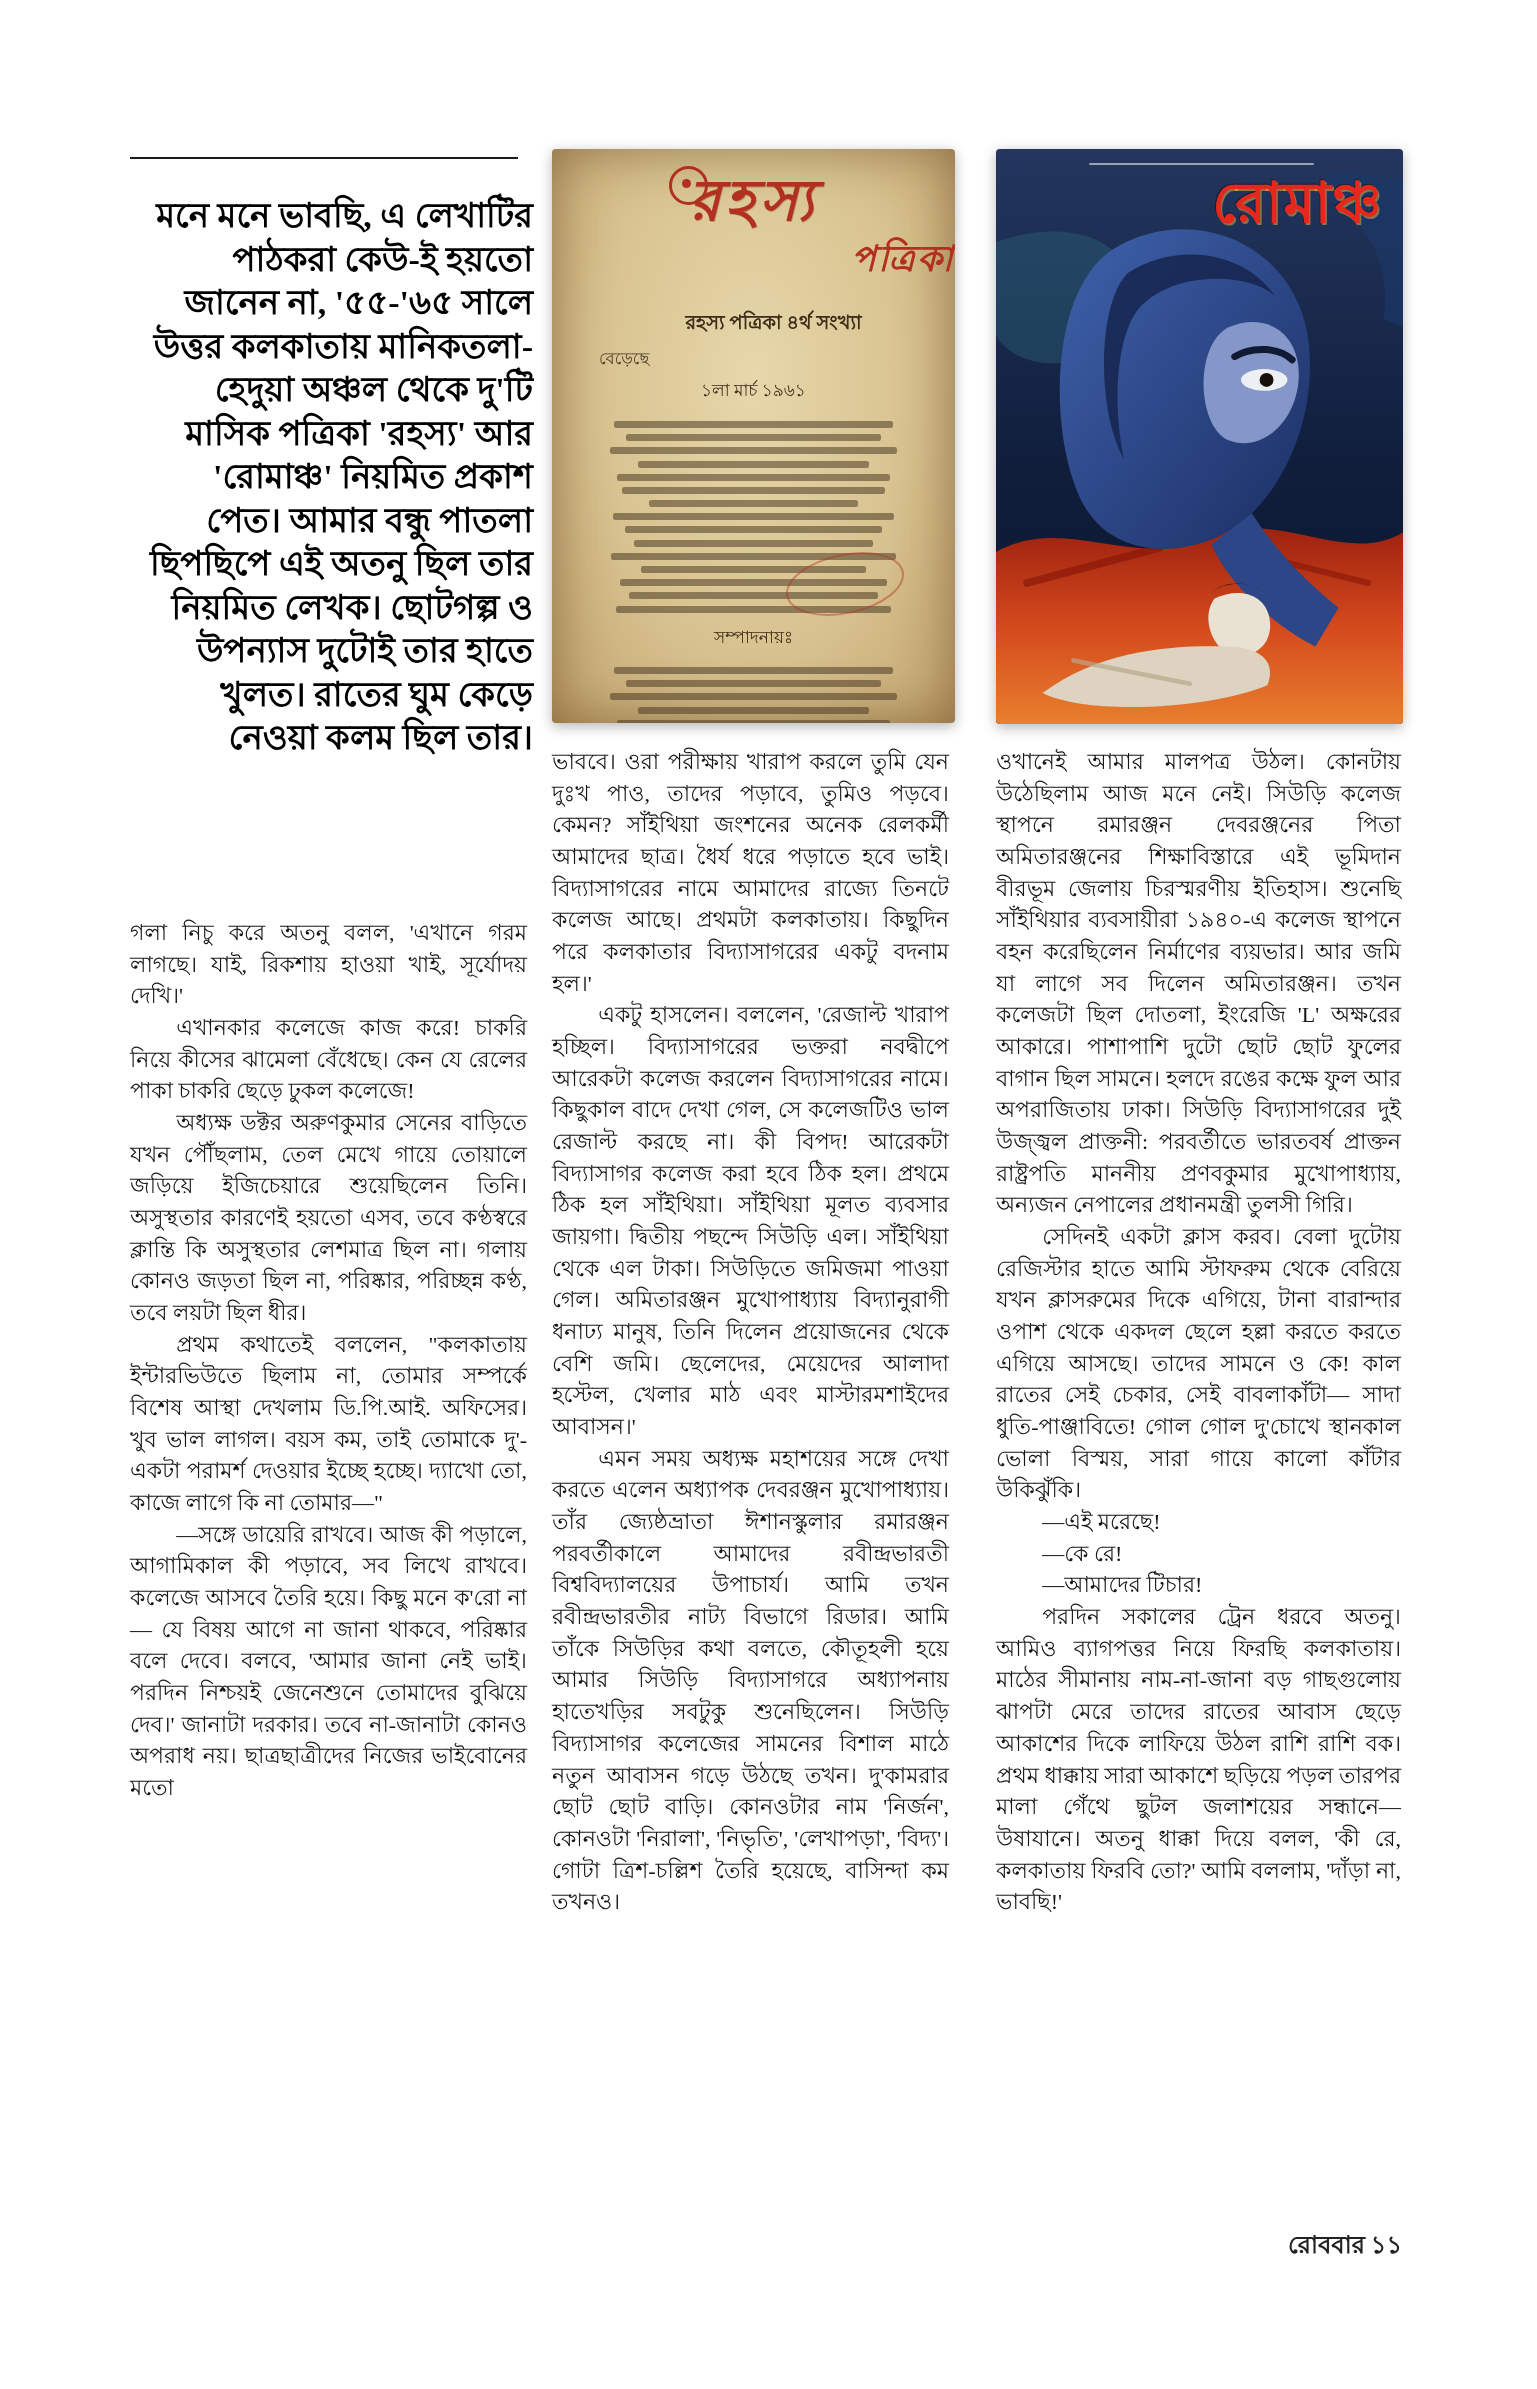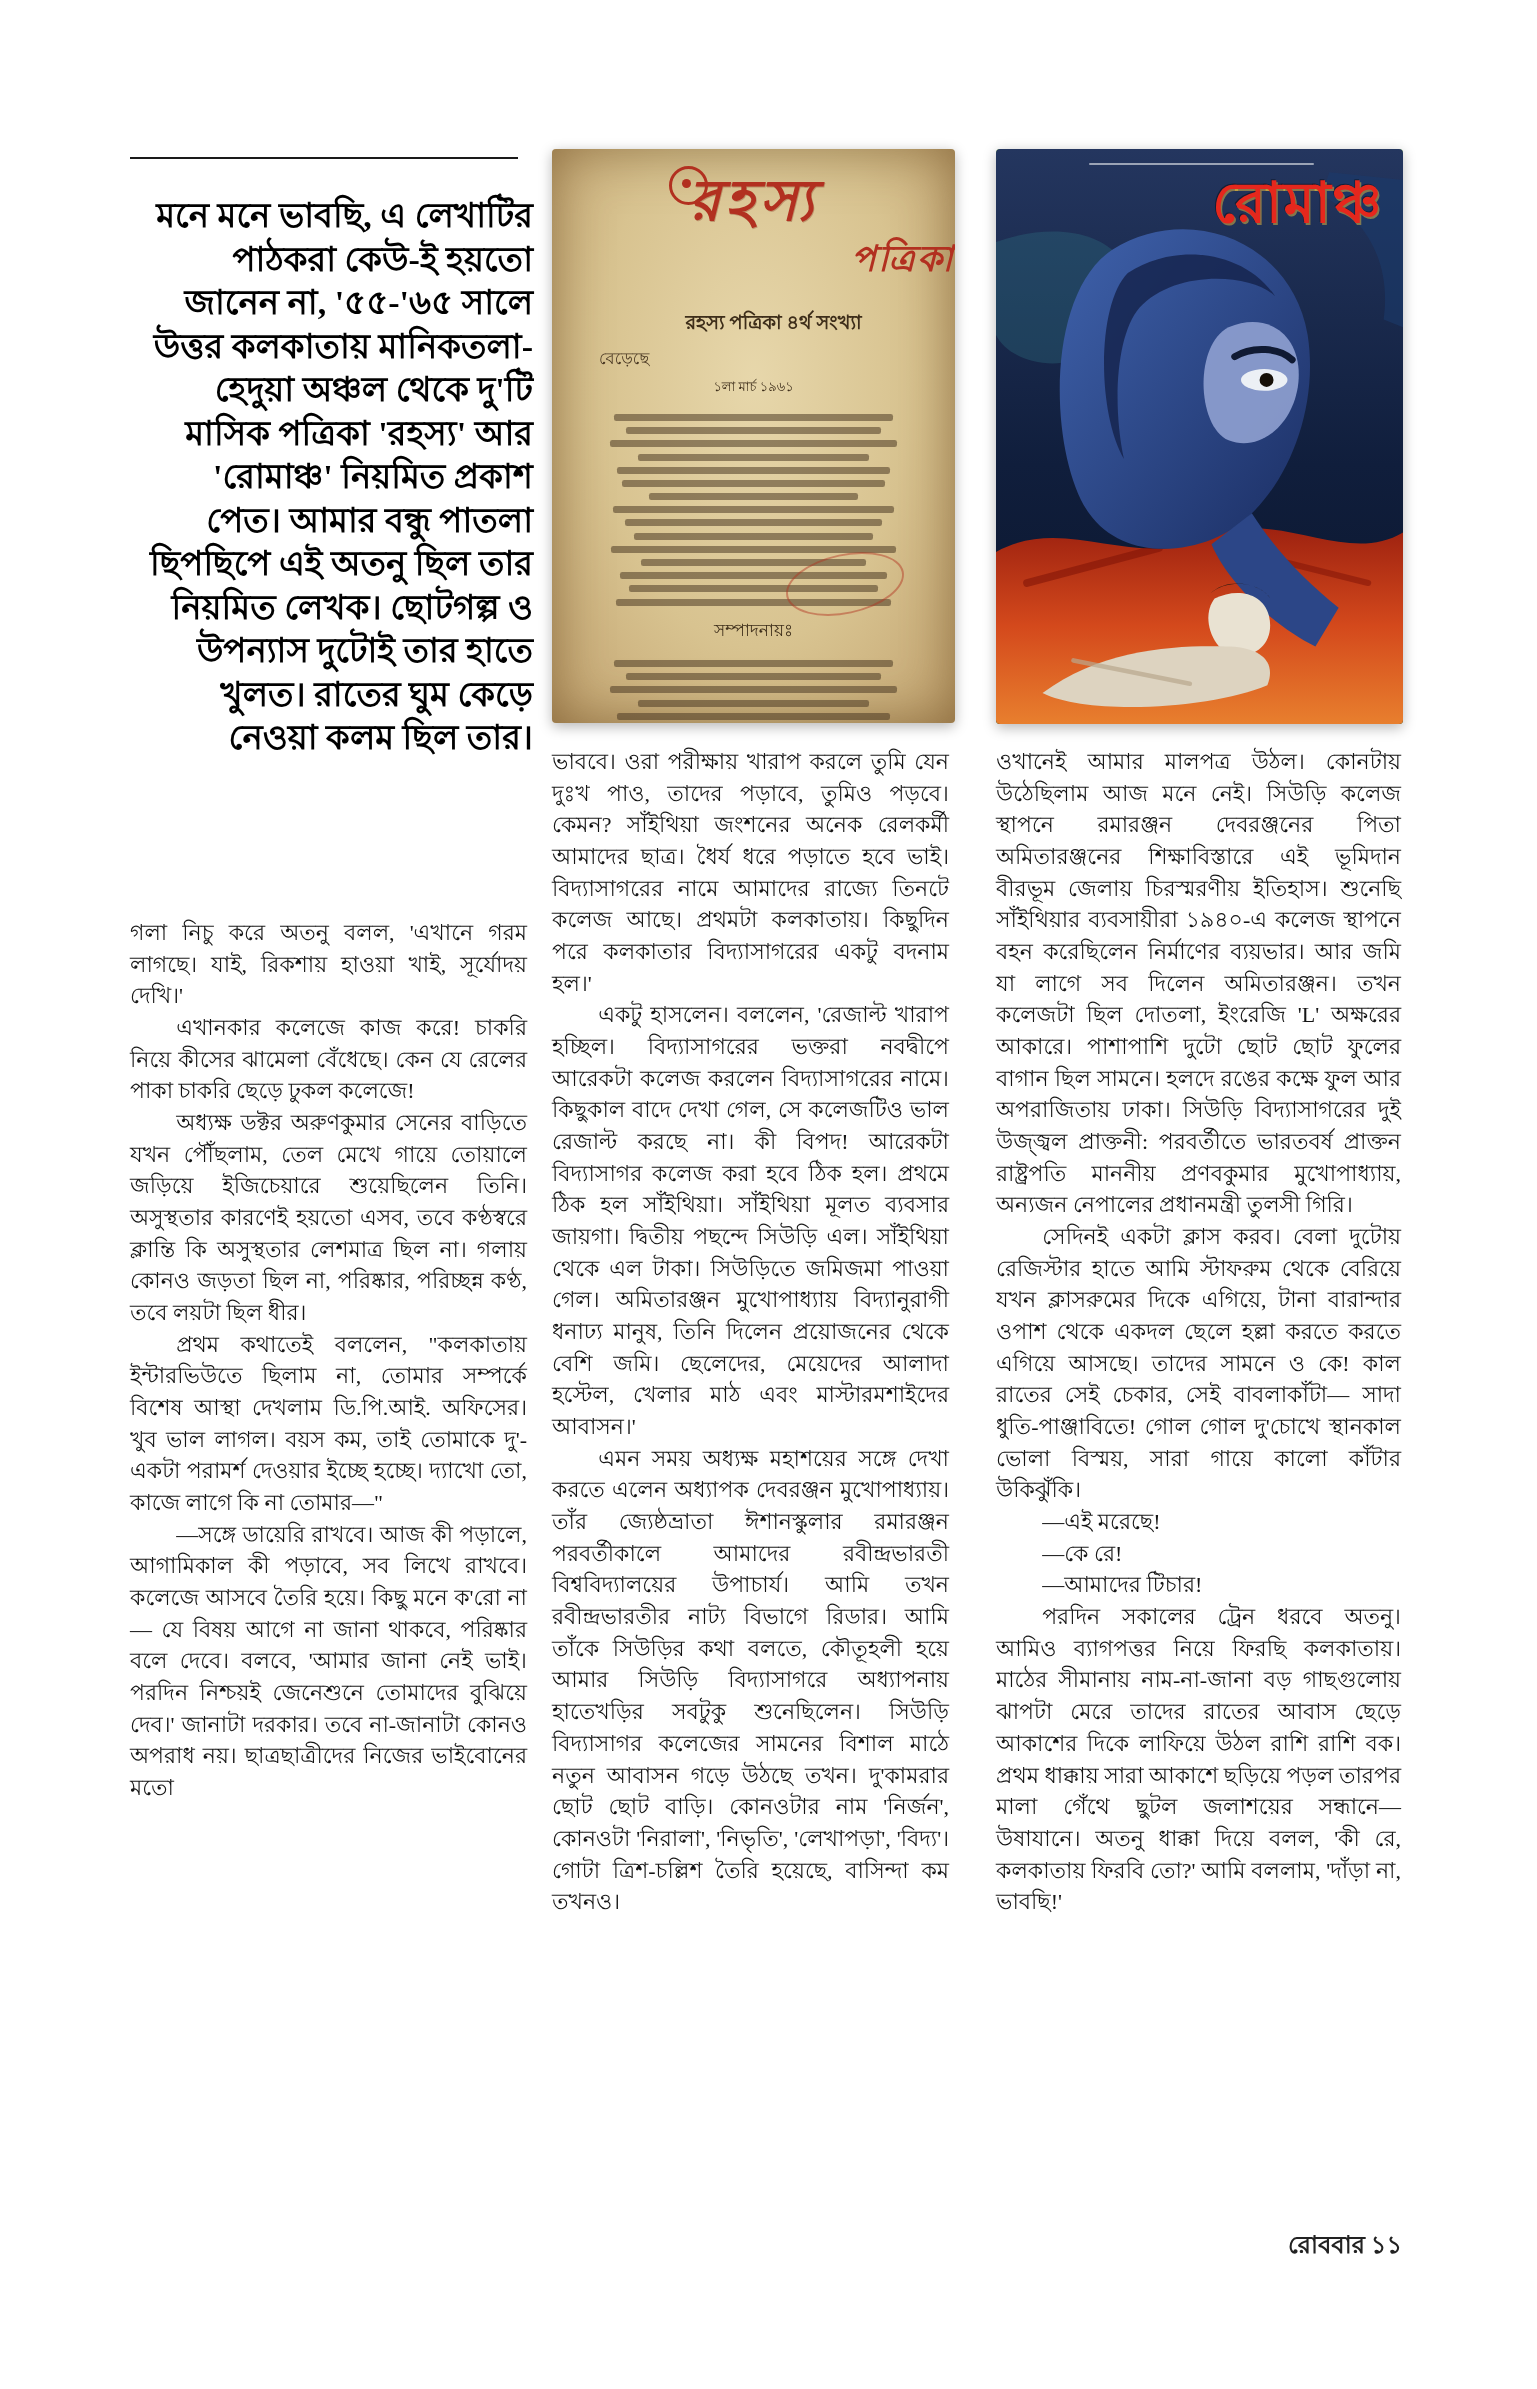--- a/index.html
+++ b/index.html
@@ -42,21 +42,21 @@
     display:block;text-align:center;padding-top:23px;
     font-size:57px;line-height:1;font-weight:700;font-style:italic;color:#b23020;
     letter-spacing:4.7px;text-shadow:0.8px 0.8px 0 rgba(120,30,10,.3);
   }
   .rh-word2{
     text-align:right;margin:1.6px 0 0 26px;
     font-size:36px;font-weight:700;font-style:italic;color:#b23020;letter-spacing:2.3px;
   }
   .rh-issue{margin-top:17px;text-align:center;font-size:19.4px;font-weight:700;color:#3e2e1a;padding-left:40px;}
   .rh-sub{margin:6.2px 0 0 47px;text-align:left;font-size:16.3px;color:#4a3823;}
-  .rh-date{margin-top:4.7px;text-align:center;font-size:13px;color:#3e2e1a;}
+  .rh-date{margin-top:4.7px;text-align:center;font-size:17px;color:#3e2e1a;}
   .rh-micro{margin:15.5px 50px 0 50px;}
   .rh-micro .mline{
     display:block;height:7px;border-radius:2.3px;background:#4c3a25;opacity:.55;
     margin:0 auto 6.2px auto;
   }
   .rh-editor{margin-top:11px;text-align:center;font-size:17px;font-weight:400;color:#3e2e1a;}
   .rh-scribble{
     position:absolute;right:50px;bottom:109px;width:116px;height:56px;
     border:2.3px solid rgba(178,48,32,.45);border-radius:50%;transform:rotate(-12deg);
   }

